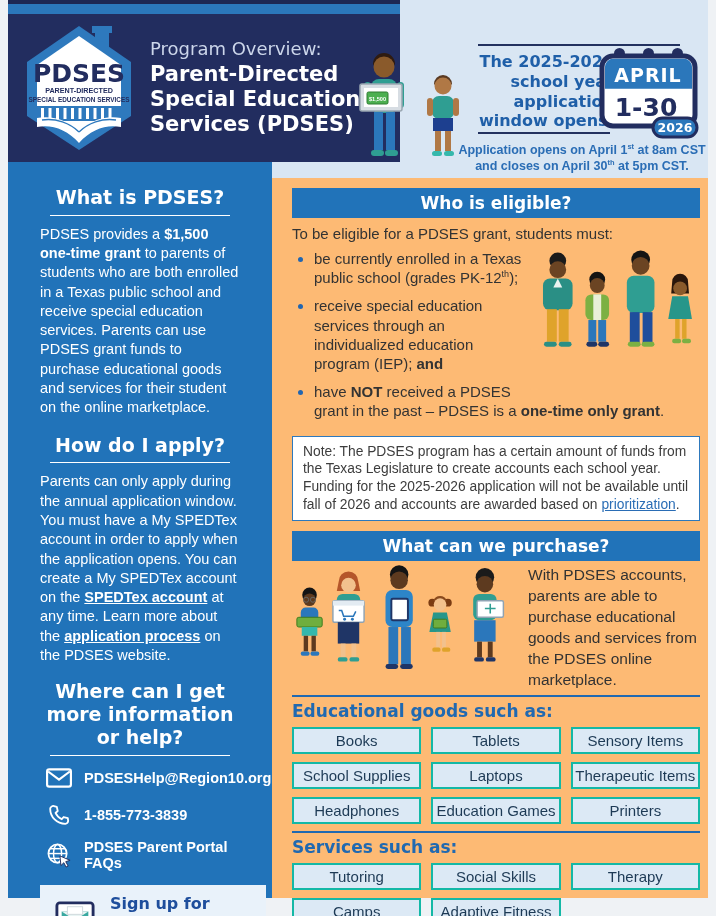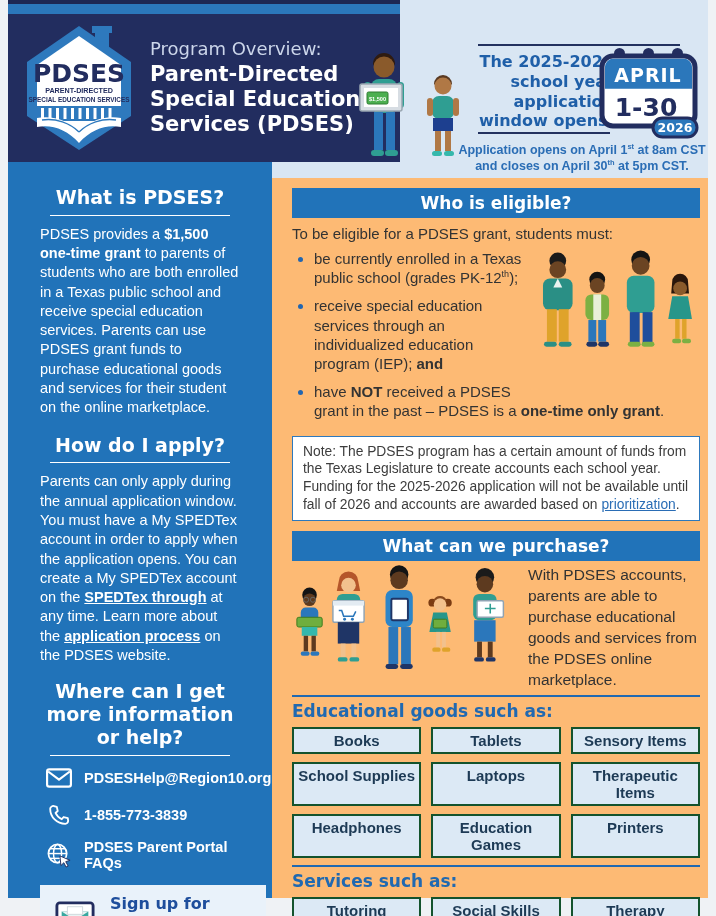--- a/index.html
+++ b/index.html
@@ -63,21 +63,21 @@
   ul.bullets li::marker { color:#2166b0; }
   .note-box { clear:both; border:1.5px solid #2e79bd; padding:6px 10px; font-size:13.8px; line-height:1.3;
               color:#3d3d3d; margin:6px 0 10px; background:#fff; }
   .blink { color:#2a6db5; text-decoration:underline; cursor:pointer;text-align:right; }
   .purch-row { display:flex; align-items:center; gap:10px; margin:4px 0 2px; }
   #shoppers-illo { width:226px; height:126px; flex:0 0 226px; }
   .purch-text { font-size:15.5px; line-height:1.35; color:#333; width:176px; }
   .rule-blue { border-top:2px solid #2069b1; margin:4px 0 4px; }
   .grid-heading { font-weight:700; font-size:17px; color:#2069b1; font-family:"DejaVu Sans",sans-serif; margin:1px 0 6px; }
   .grid3 { display:grid; grid-template-columns:repeat(3,1fr); gap:8px 10px; margin-bottom:7px; }
-  .chip { background:#dce9f5; border:2px solid #14532d; text-align:center; padding:3px 2px; font-size:15px; color:#1d3a55;font-weight:bold; }
+  .chip { background:#dce9f5; border:2px solid #14b8a6; text-align:center; padding:3px 2px; font-size:15px; color:#1d3a55; }
 </style>
 </head>
 <body>
 
 <div class="abs" id="hdr-topline"></div>
 <div class="abs" id="hdr-strip"></div>
 <div class="abs" id="hdr-navy"></div>
 <div class="abs" id="hdr-light"></div>
 
 <svg class="abs" id="logo" viewBox="0 0 118 132">
@@ -155,21 +155,21 @@
 <div class="abs" id="app-note">Application opens on April 1<sup>st</sup> at 8am CST<br>and closes on April 30<sup>th</sup> at 5pm CST.</div>
 
 <div class="abs" id="sidebar">
   <div class="sb-h">What is PDSES?</div>
   <div class="sb-rule"></div>
   <p class="sb-p">PDSES provides a <b>$1,500 one-time grant</b> to parents of students who are both enrolled in a Texas public school and receive special education services. Parents can use PDSES grant funds to purchase educational goods and services for their student on the online marketplace.</p>
 
   <div class="sb-gap1"></div>
   <div class="sb-h">How do I apply?</div>
   <div class="sb-rule"></div>
-  <p class="sb-p"><span>Parents can only apply during the annual application window. You must have a My SPEDTex account in order to apply when the application opens. You can create a My SPEDTex account on the </span><a class="wlink">SPEDTex through</a><span> at any time. Learn more about the </span><a class="wlink">application process</a><span> on the PDSES website.</span></p>
+  <p class="sb-p"><span>Parents can only apply during the annual application window. You must have a My SPEDTex account in order to apply when the application opens. You can create a My SPEDTex account on the </span><a class="wlink">SPEDTex account</a><span> at any time. Learn more about the </span><a class="wlink">application process</a><span> on the PDSES website.</span></p>
 
   <div class="sb-gap2"></div>
   <div class="sb-h">Where can I get more information or help?</div>
   <div class="sb-rule"></div>
 
   <div class="contact-row">
     <span class="contact-icon">
       <svg viewBox="0 0 24 18" width="26" height="20">
           <rect x="1" y="1" width="22" height="16" rx="2" fill="none" stroke="#fff" stroke-width="2"></rect>
           <path d="M2,3 L12,10.5 L22,3" fill="none" stroke="#fff" stroke-width="2"></path>

